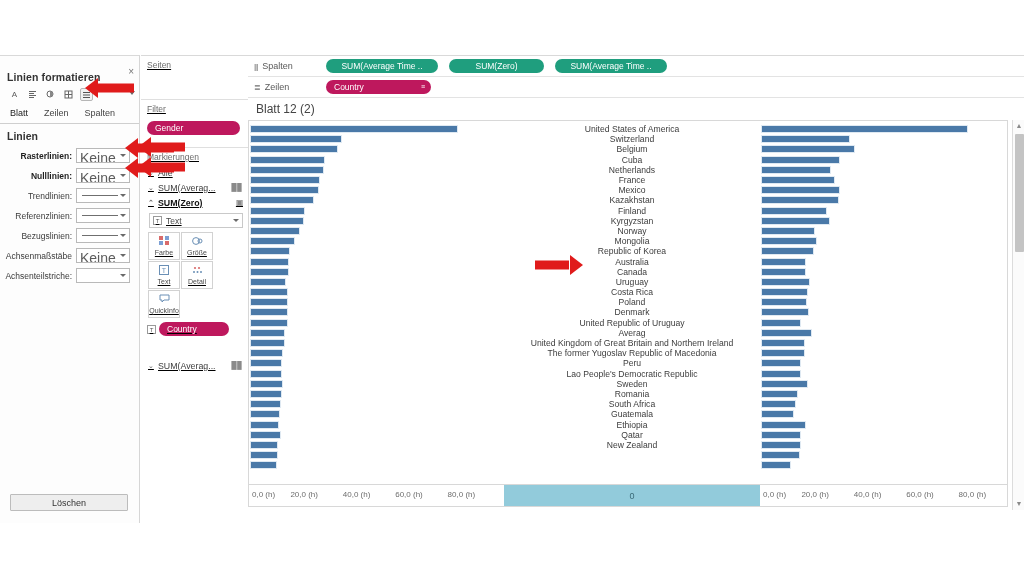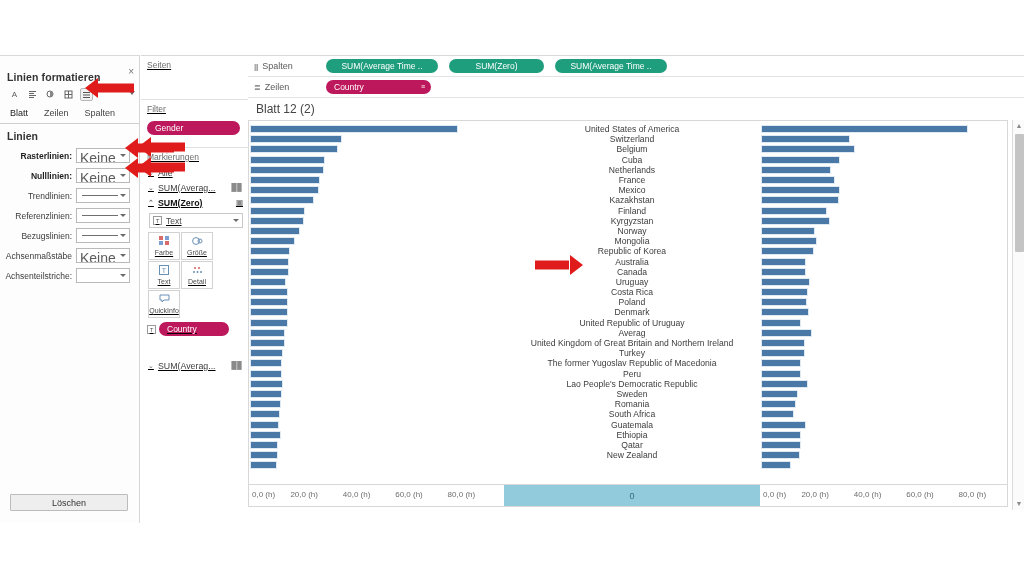--- a/index.html
+++ b/index.html
@@ -739,21 +739,20 @@
             <div class="label-slot">Republic of Korea</div>
             <div class="label-slot">Australia</div>
             <div class="label-slot">Canada</div>
             <div class="label-slot">Uruguay</div>
             <div class="label-slot">Costa Rica</div>
             <div class="label-slot">Poland</div>
             <div class="label-slot">Denmark</div>
             <div class="label-slot">United Republic of Uruguay</div>
             <div class="label-slot">Averag</div>
             <div class="label-slot">United Kingdom of Great Britain and Northern Ireland</div>
-            <div class="label-slot">Turkey</div>
             <div class="label-slot">The former Yugoslav Republic of Macedonia</div>
             <div class="label-slot">Peru</div>
             <div class="label-slot">Lao People's Democratic Republic</div>
             <div class="label-slot">Sweden</div>
             <div class="label-slot">Romania</div>
             <div class="label-slot">South Africa</div>
             <div class="label-slot">Guatemala</div>
             <div class="label-slot">Ethiopia</div>
             <div class="label-slot">Qatar</div>
             <div class="label-slot">New Zealand</div>

